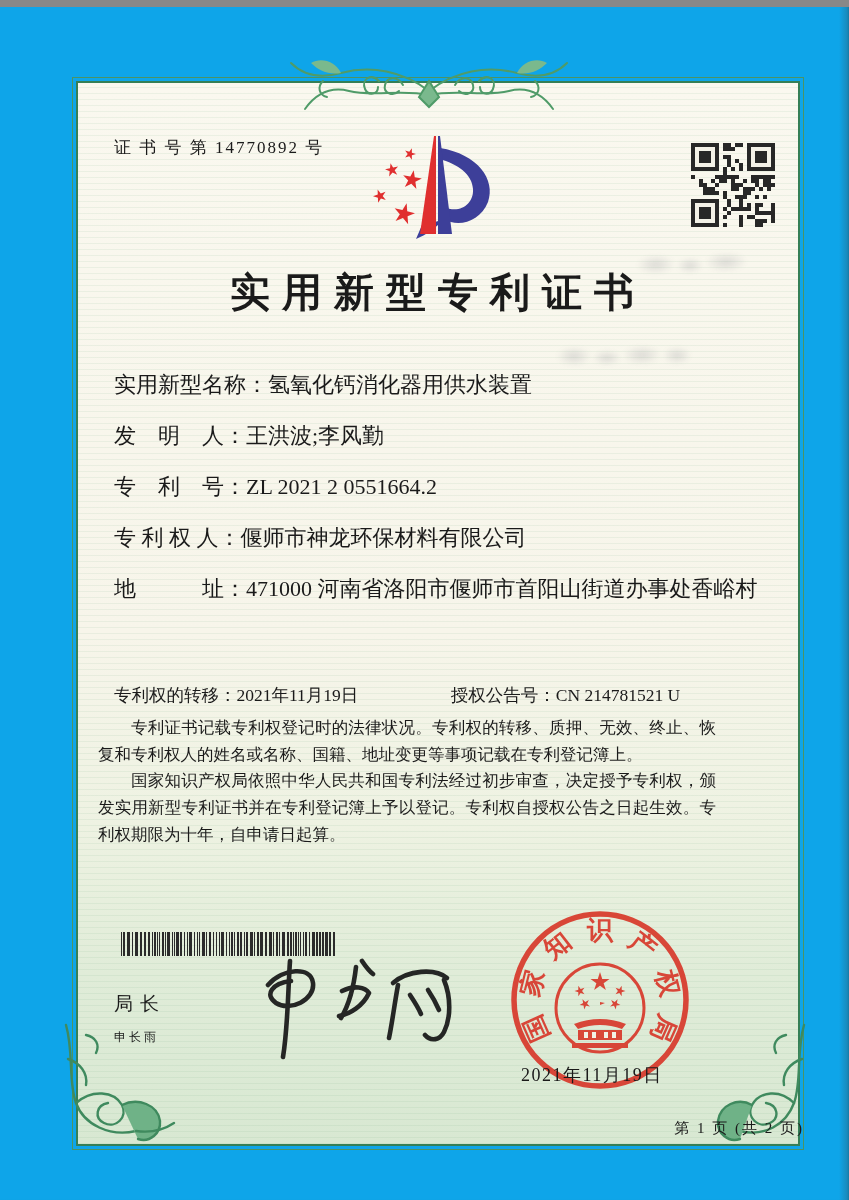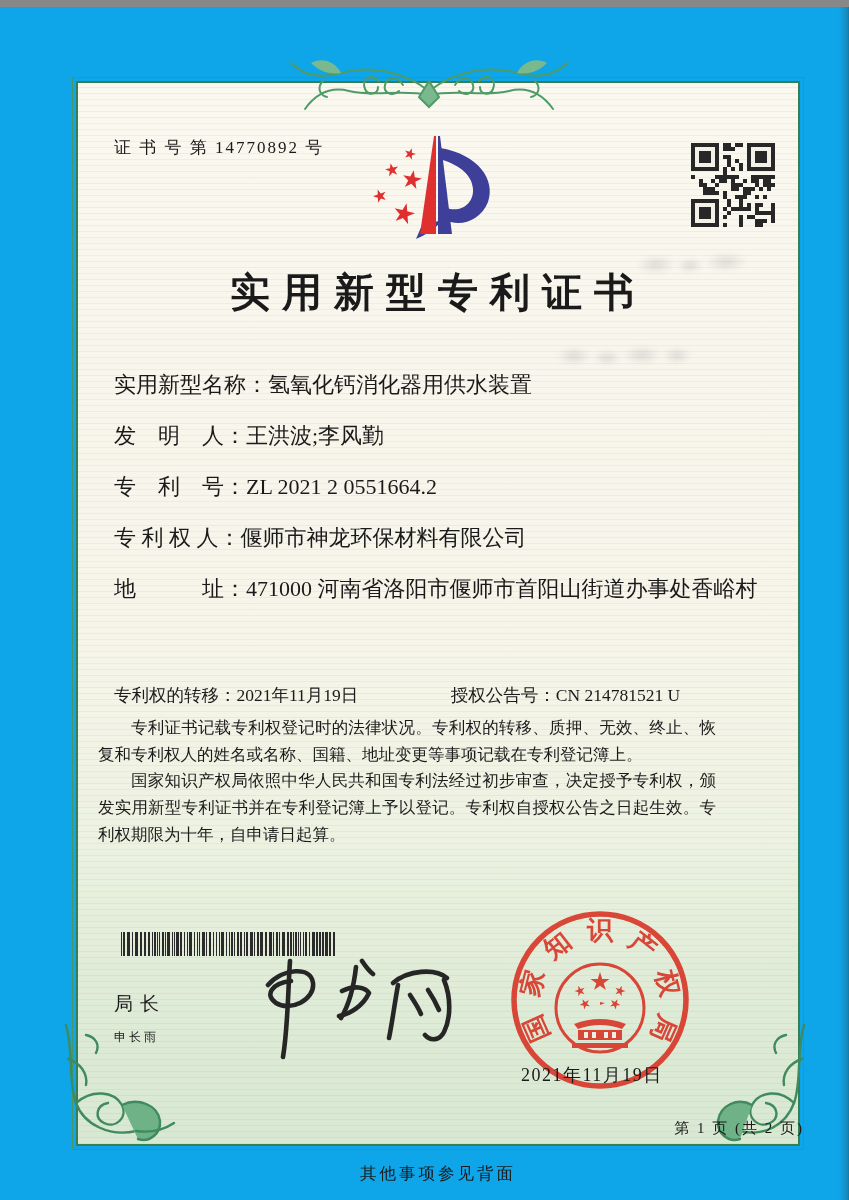--- a/index.html
+++ b/index.html
@@ -411,21 +411,20 @@
         <rect x="84" y="124" width="4" height="6" fill="#f3f1e7"></rect>
         <rect x="96" y="124" width="4" height="6" fill="#f3f1e7"></rect>
         <rect x="104" y="124" width="4" height="6" fill="#f3f1e7"></rect>
         <rect x="64" y="135" width="56" height="5"></rect>
       </g>
     </svg>
   </div>
   <div class="seal-date">2021年11月19日</div>
 
   <div class="page-number">第 1 页 (共 2 页)</div>
-  <div class="back-note">其他事项参见背面</div>
 
   <div class="bleed" style="left:636px;top:246px;width:130px;height:26px;transform:rotate(-2deg);">
     <i style="width:40px;height:20px;"></i><i style="width:28px;height:16px;"></i><i style="width:44px;height:20px;"></i>
   </div>
   <div class="bleed" style="left:556px;top:338px;width:180px;height:28px;transform:rotate(-1deg);">
     <i style="width:36px;height:20px;"></i><i style="width:30px;height:16px;"></i><i style="width:40px;height:20px;"></i><i style="width:30px;height:18px;"></i>
   </div>
 
 </div>
 

